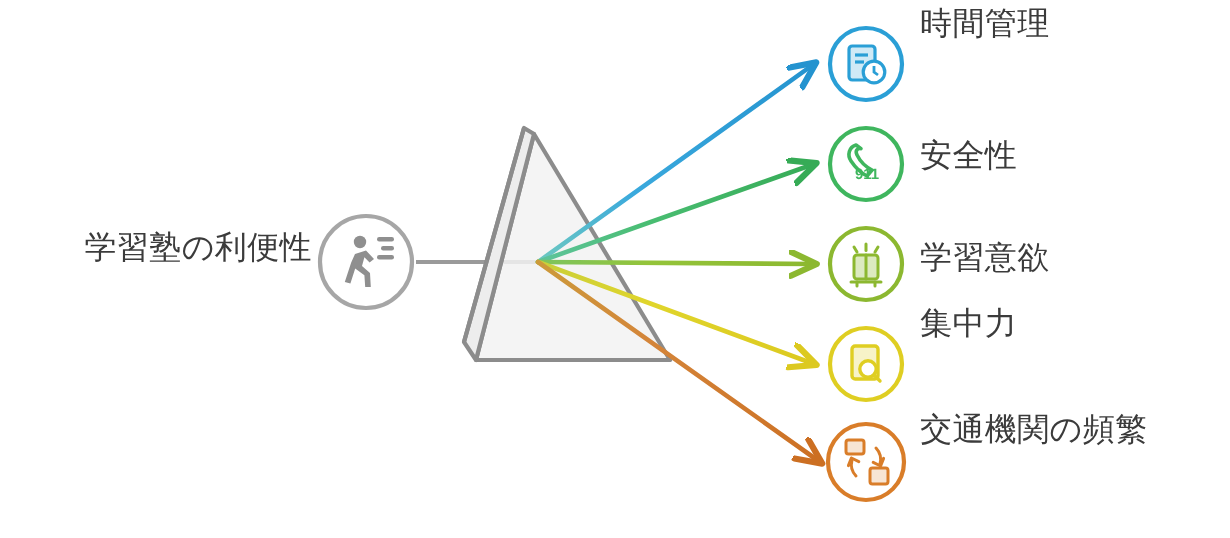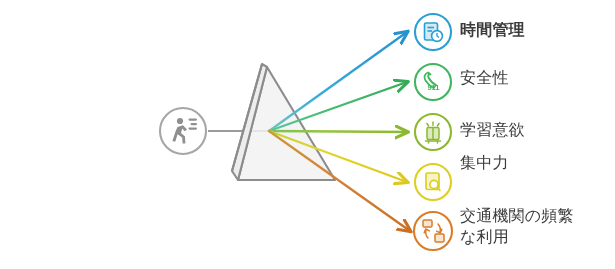--- a/index.html
+++ b/index.html
@@ -37,21 +37,21 @@
     white-space: nowrap;
   }
   .out-label {
     position: absolute;
     left: 460px;
     font-size: 16px;
     color: #3b3b3b;
     line-height: 21px;
     letter-spacing: 0.2px;
   }
-  .out-label.l0 { top: 19px; font-weight: bold; }
+  .out-label.l0 { top: 2px; }
   .out-label.l1 { top: 69px; font-family: Liberation Mono, monospace; }
   .out-label.l2 { top: 119px; }
   .out-label.l3 { top: 152px; }
   .out-label.l4 { top: 205px; width: 150px; }
 </style>
 </head>
 <body>
 
 <div id="diagram-root">
 
@@ -177,23 +177,23 @@
         <rect x="423" y="220" width="9" height="7" rx="1.2" fill="#d97d29" fill-opacity="0.2"></rect>
         <rect x="435" y="234" width="9" height="8" rx="1.2" fill="#d97d29" fill-opacity="0.2"></rect>
         <path d="M438,224 A8.5,8.5 0 0 1 440,232" stroke-linecap="round"></path>
         <path d="M441.8,229.2 L440.3,233 L436.6,231.2" stroke-linecap="round" stroke-linejoin="round"></path>
         <path d="M428,238 A8.5,8.5 0 0 1 426,230" stroke-linecap="round"></path>
         <path d="M424.2,232.8 L425.7,229 L429.4,230.8" stroke-linecap="round" stroke-linejoin="round"></path>
       </g>
     </g>
   </svg>
 
+  <div class="source-label">学習塾の利便性</div>
 
   <div class="out-label l0">時間管理</div>
   <div class="out-label l1">安全性</div>
   <div class="out-label l2">学習意欲</div>
   <div class="out-label l3">集中力</div>
   <div class="out-label l4">
     <span>交通機関の頻繁</span><br>
-    <span>な利用</span>
   </div>
 
 </div>
 
 </body></html>

